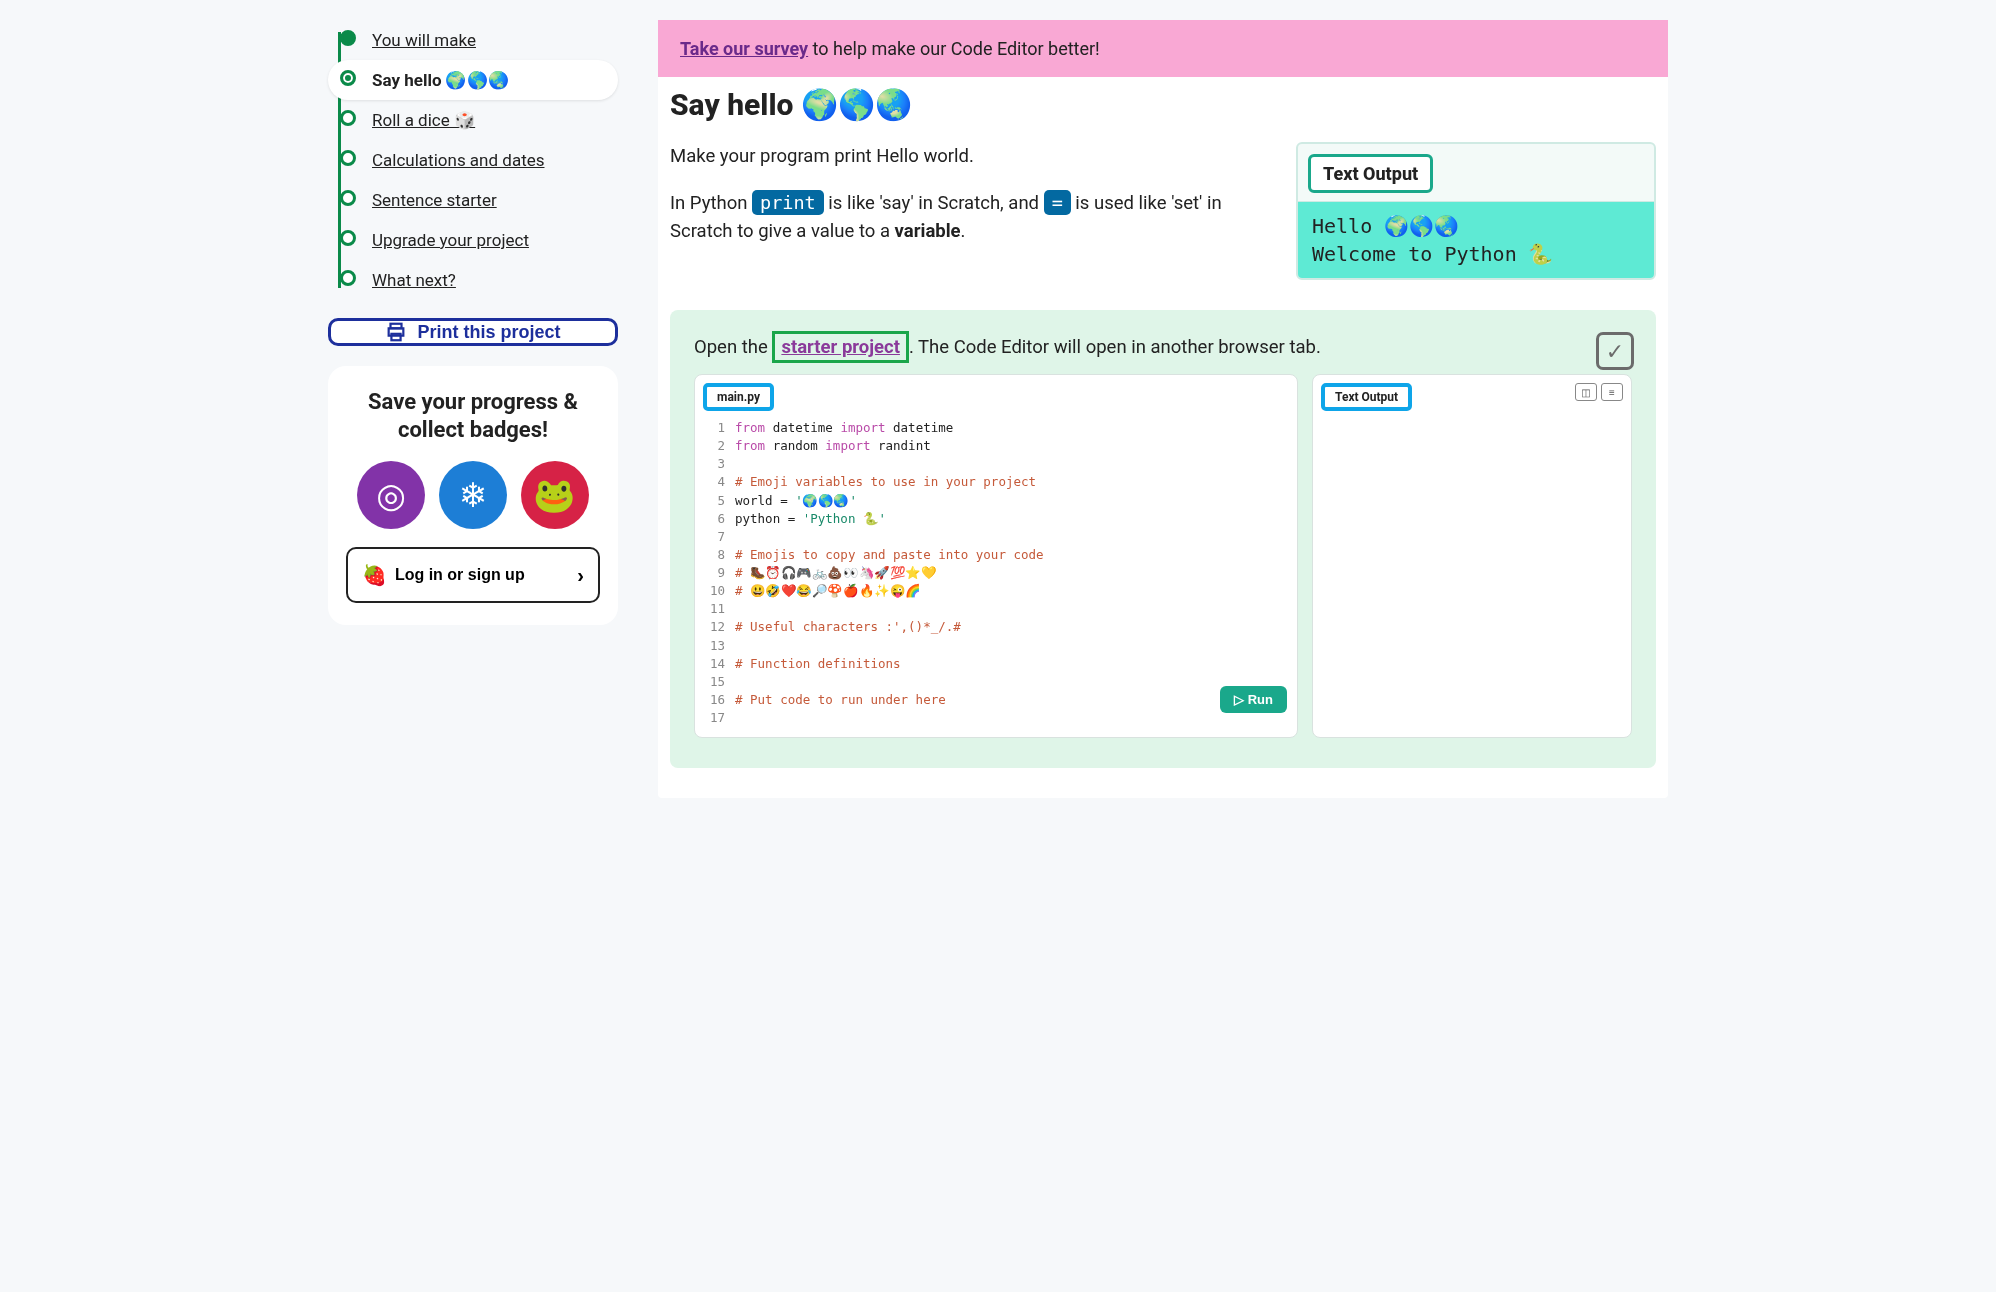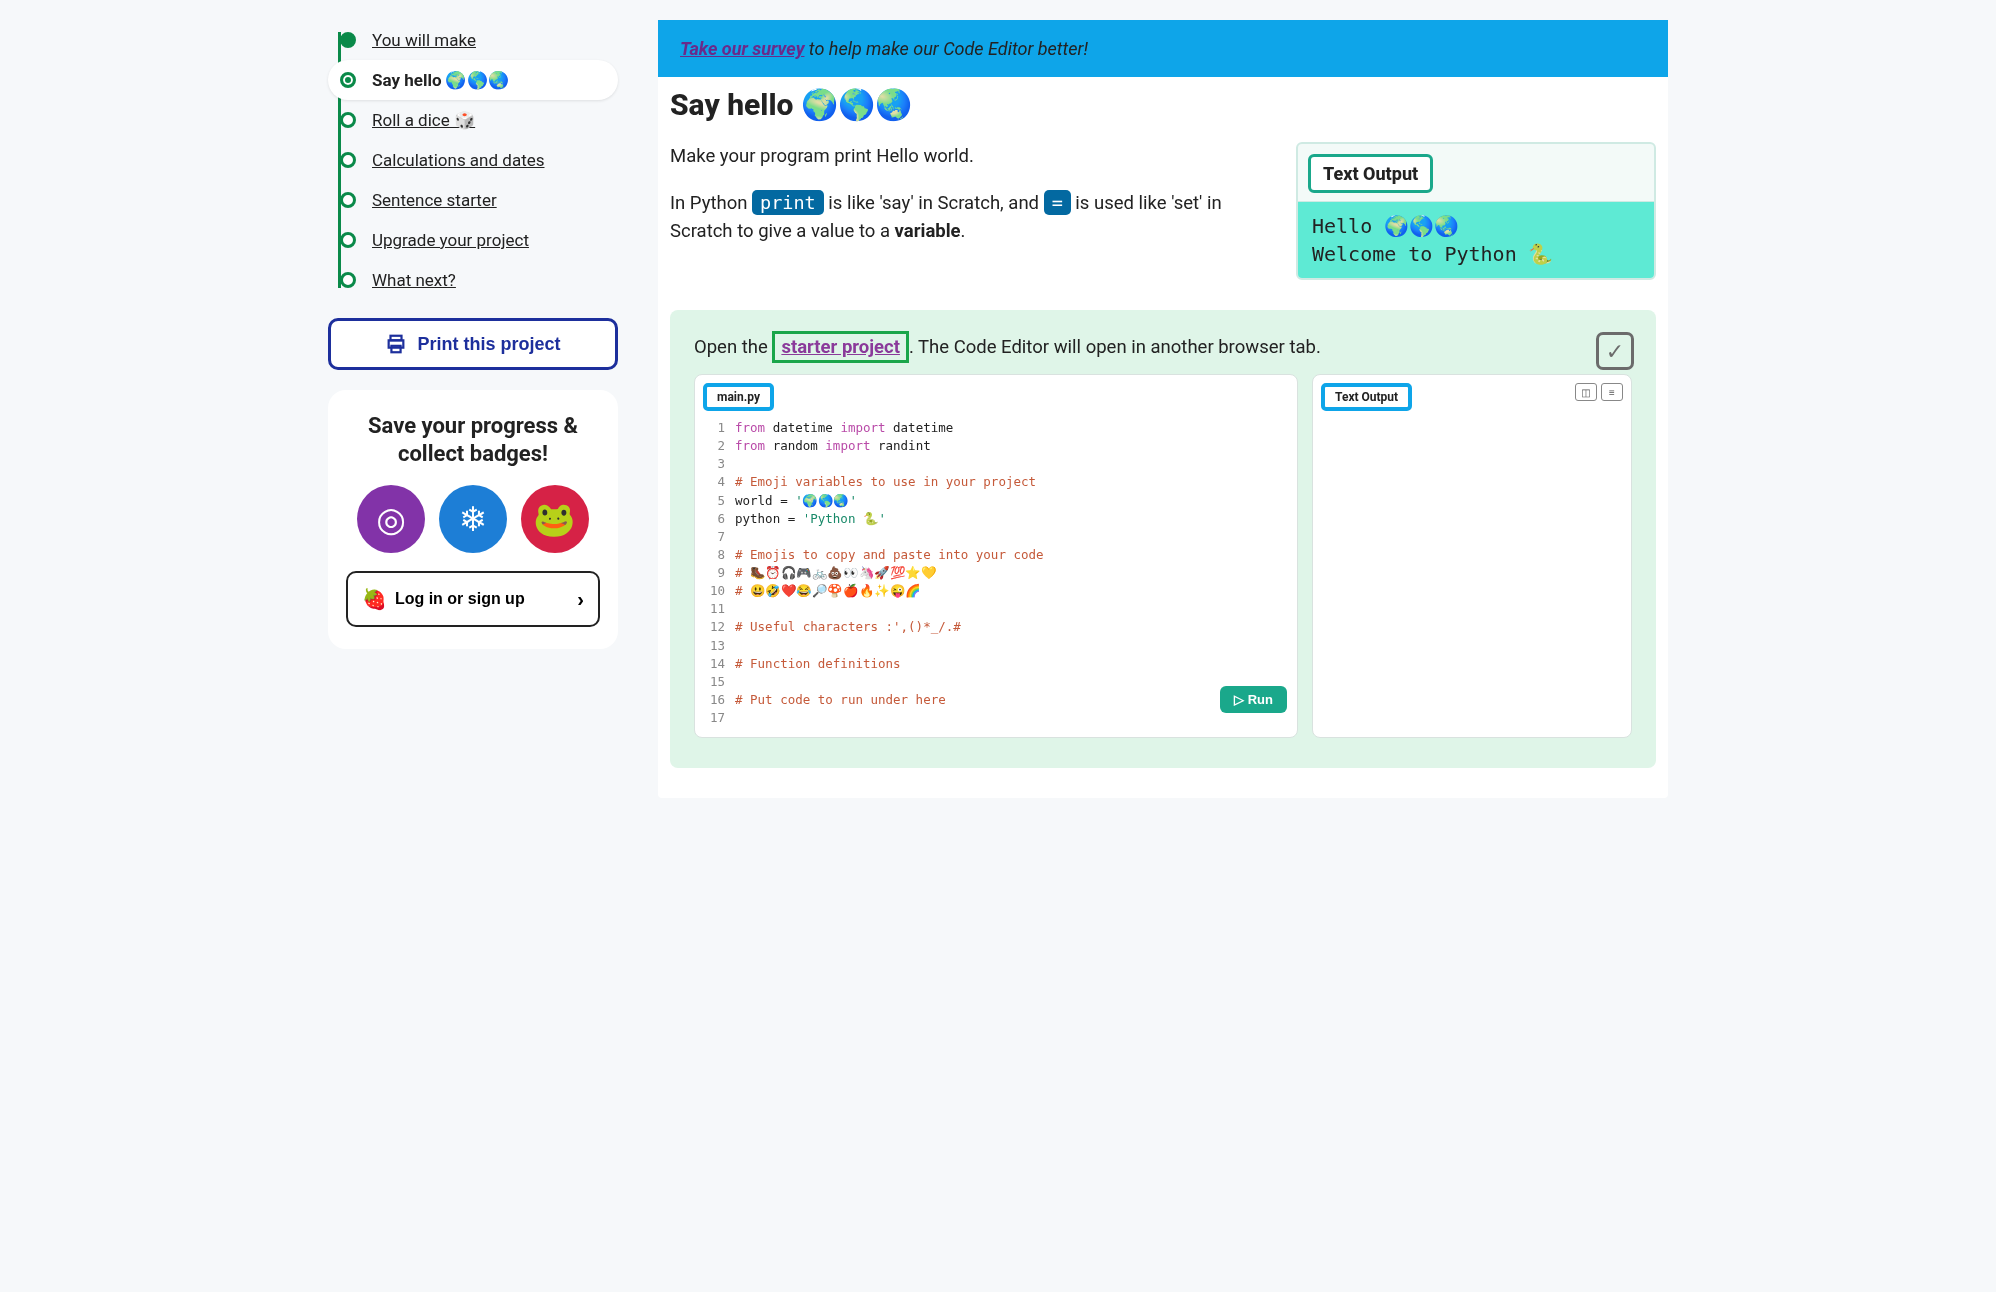--- a/index.html
+++ b/index.html
@@ -1,41 +1,41 @@
 <!DOCTYPE html>
 <html><head>
 <meta charset="utf-8">
 <style>
   * { box-sizing: border-box; margin: 0; padding: 0; }
   body { font-family: -apple-system, BlinkMacSystemFont, "Segoe UI", Roboto, sans-serif; background: #f6f8fa; color: #222; }
   .page { display: flex; gap: 40px; padding: 20px 30px; max-width: 1400px; margin: 0 auto; }
   .sidebar { width: 290px; flex-shrink: 0; }
   .steps { list-style: none; position: relative; }
   .steps::before { content: ""; position: absolute; left: 10px; top: 12px; bottom: 12px; width: 3px; background: #0a8a49; }
-  .step { display: flex; align-items: center; gap: 16px; padding: 10px 12px; position: relative; }
+  .step { display: flex; gap: 16px; padding: 10px 12px; position: relative; }
   .step .dot { width: 16px; height: 16px; border: 3px solid #0a8a49; border-radius: 50%; background: #fff; z-index: 1; flex-shrink: 0; }
   .step.done .dot { background: #0a8a49; }
   .step.active .dot { box-shadow: inset 0 0 0 2px #fff, inset 0 0 0 6px #0a8a49; }
   .step.active { background: #fff; border-radius: 24px; box-shadow: 0 1px 3px rgba(0,0,0,.1); font-weight: 700; }
   .step a { color: #222; text-decoration: underline; font-size: 17px; }
   .step.active a { text-decoration: none; }
-  .print-btn { margin-top: 18px; display: flex; align-items: center; justify-content: center; gap: 10px; width: 100%; padding: 12px; border: 3px solid #1d2f9c; color: #1d2f9c; background: #fff; border-radius: 10px; font-weight: 700; font-size: 18px; cursor: pointer; }
+  .print-btn { margin-top: 18px; display: flex; align-items: center; justify-content: center; gap: 10px; width: 100%; border: 3px solid #1d2f9c; color: #1d2f9c; background: #fff; border-radius: 10px; font-weight: 700; font-size: 18px; cursor: pointer; }
   .print-btn svg { width: 22px; height: 22px; }
   .progress-card { margin-top: 20px; background: #fff; border-radius: 18px; padding: 22px 18px; text-align: center; }
   .progress-card h3 { font-size: 22px; font-weight: 700; line-height: 1.25; }
   .badges { display: flex; justify-content: center; gap: 14px; margin: 18px 0; }
   .badge { width: 68px; height: 68px; border-radius: 50%; display: flex; align-items: center; justify-content: center; font-size: 34px; color: #fff; position: relative; }
   .badge.purple { background: #8233a8; }
   .badge.blue { background: #1d7ed6; }
   .badge.red { background: #d62246; }
   .login-btn { width: 100%; padding: 14px; border: 2px solid #222; border-radius: 10px; background: #fff; font-weight: 700; font-size: 16px; display: flex; align-items: center; justify-content: space-between; cursor: pointer; }
   .login-btn .rpi { color: #cd2355; font-size: 20px; margin-right: 8px; }
   .login-btn .chev { font-size: 20px; }
   .main { flex: 1; background: #fff; border-radius: 4px; }
-  .survey { background: #0ea5e9; padding: 18px 22px; font-size: 18px; font-style: italic; }
+  .survey { background: #f9a8d4; padding: 18px 22px; font-size: 18px; }
   .survey a { color: #6a2a8a; font-weight: 700; }
   .content { padding: 10px 0 30px; }
   .content h1 { font-size: 30px; font-weight: 800; padding: 0 12px; }
   .intro-row { display: flex; gap: 8px; padding: 20px 12px; }
   .intro-text { flex: 1; font-size: 18.5px; line-height: 1.55; }
   .intro-text p { margin-bottom: 18px; }
   .codechip { background: #0369a1; color: #fff; padding: 2px 8px; border-radius: 5px; font-family: monospace; }
   .output-box { flex: 0 0 360px; border: 2px solid #cfeae3; border-radius: 6px; background: #f3faf8; overflow: hidden; }
   .output-box .label { display: inline-block; margin: 10px 10px 8px; padding: 6px 12px; border: 3px solid #1aa88b; border-radius: 6px; background: #fff; font-weight: 800; font-size: 18px; }
   .output-box .out { background: #5eead4; padding: 10px 14px; font-family: monospace; font-size: 20px; line-height: 1.4; border-top: 1px solid #cfeae3; }

